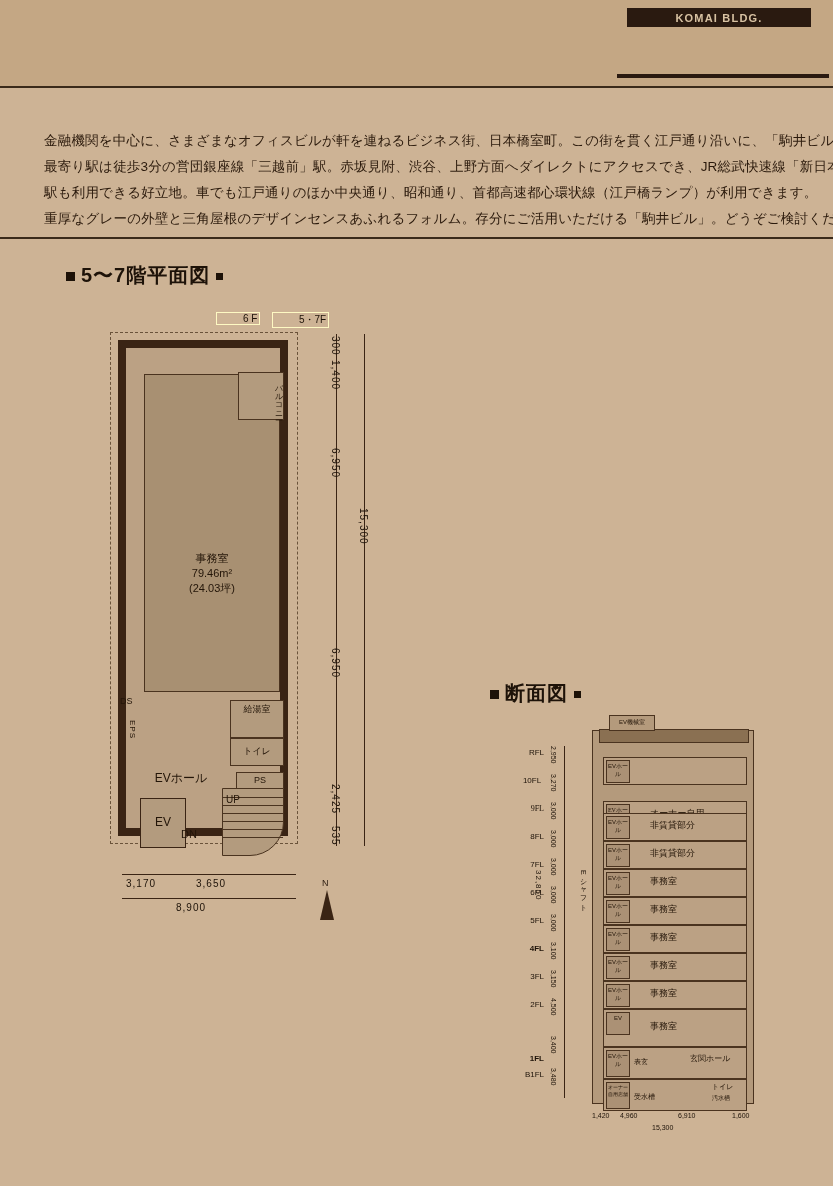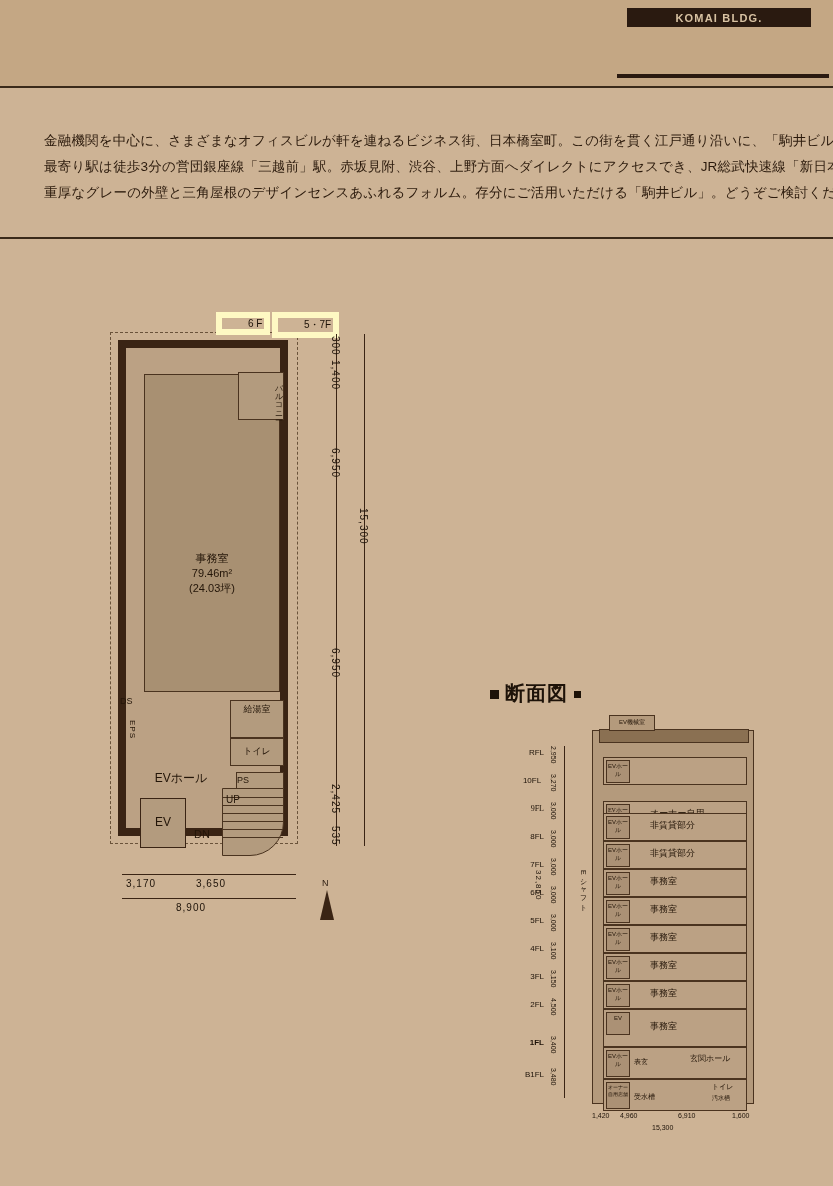--- a/index.html
+++ b/index.html
@@ -40,34 +40,34 @@
   .plan-inner{position:absolute;left:8px;top:8px;right:8px;bottom:8px;background:#bba184;}
   .office{position:absolute;left:18px;top:26px;width:134px;height:316px;background:#a89072;border:1px solid #4a331f;}
   .office-label{position:absolute;left:0;top:176px;width:134px;text-align:center;font-size:11px;line-height:15px;color:#231508;}
   .balcony{position:absolute;left:112px;top:24px;width:44px;height:44px;border:1px solid #4a331f;background:#b39b7e;
     font-size:8px;writing-mode:vertical-rl;text-align:center;padding-top:2px;color:#231508;}
   .kyutou{position:absolute;left:104px;top:352px;width:52px;height:34px;border:1px solid #4a331f;background:#b39b7e;
     font-size:9px;text-align:center;line-height:13px;color:#231508;padding-top:2px;}
   .toilet{position:absolute;left:104px;top:390px;width:52px;height:26px;border:1px solid #4a331f;background:#b39b7e;
     font-size:9px;text-align:center;line-height:24px;color:#231508;}
   .ps{position:absolute;left:110px;top:424px;width:46px;height:16px;border:1px solid #4a331f;background:#b39b7e;
-    font-size:9px;line-height:15px;color:#231508;}
+    font-size:9px;text-align:center;line-height:15px;color:#231508;}
   .evhall{position:absolute;left:14px;top:422px;width:82px;height:20px;font-size:12px;color:#231508;text-align:center;}
   .ev{position:absolute;left:14px;top:450px;width:44px;height:48px;border:1.5px solid #3a2414;background:#b39b7e;
     font-size:12px;text-align:center;line-height:46px;color:#231508;}
-  .dn{position:absolute;left:68px;top:480px;font-size:11px;color:#231508;}
+  .dn{position:absolute;left:55px;top:480px;font-size:11px;color:#231508;}
   .up{position:absolute;left:100px;top:446px;font-size:10px;color:#231508;}
   .ds{position:absolute;left:-6px;top:348px;font-size:9px;color:#231508;}
   .eps{position:absolute;left:2px;top:372px;font-size:8px;writing-mode:vertical-rl;color:#231508;letter-spacing:1px;}
   .stair{position:absolute;left:96px;top:440px;width:60px;height:66px;border:1px solid #4a331f;background:#b39b7e;
     border-radius:0 0 34px 0;}
   .stair i{position:absolute;left:0;right:0;height:1px;background:#4a331f;}
 
   .tag{position:absolute;font-size:10px;background:#cdb395;padding:0 2px;color:#1d1208;}
-  .tag.box{border:6px solid #fef9c3;padding-left:26px;}
+  .tag.box{border:1px solid #fef9c3;padding-left:26px;}
 
   
   .dimv{position:absolute;font-size:10px;writing-mode:vertical-rl;text-orientation:mixed;color:#1d1208;letter-spacing:1px;}
   .dline{position:absolute;background:#3a2414;}
   .dimh{position:absolute;font-size:10px;color:#1d1208;letter-spacing:1px;}
 
   
   .compass{position:absolute;left:208px;top:562px;width:30px;height:46px;}
   .compass .n{position:absolute;left:10px;top:-2px;font-size:9px;}
   .compass .needle{position:absolute;left:8px;top:10px;width:0;height:0;
@@ -96,24 +96,28 @@
 
   <div class="topband"></div>
   <div class="logo-box">
     <div class="logo-en">KOMAI BLDG.</div>
   </div>
   <div class="logo-sub"></div>
 
   <div class="intro">
     <p>金融機関を中心に、さまざまなオフィスビルが軒を連ねるビジネス街、日本橋室町。この街を貫く江戸通り沿いに、「駒井ビル」はあります。</p>
     <p>最寄り駅は徒歩3分の営団銀座線「三越前」駅。赤坂見附、渋谷、上野方面へダイレクトにアクセスでき、JR総武快速線「新日本橋」</p>
+    <p>駅も利用できる好立地。車でも江戸通りのほか中央通り、昭和通り、首都高速都心環状線（江戸橋ランプ）が利用できます。</p>
     <p>重厚なグレーの外壁と三角屋根のデザインセンスあふれるフォルム。存分にご活用いただける「駒井ビル」。どうぞご検討ください。</p>
   </div>
   <div class="rule"></div>
 
+  <div class="sect-head" style="left:60px;top:262px;">
+    <span class="sq"></span><span>5〜7階平面図</span><span class="sq sm"></span>
+  </div>
 
   <div class="plan">
     <div class="plan-outer"></div>
     <div class="plan-wall">
       <div class="plan-inner">
 
         <div class="office">
           <div class="office-label">
             <div>事務室</div>
             <div>79.46m²</div>
@@ -228,24 +232,24 @@
       </div>
     </div>
 
     <div class="fl-label" style="top:28px;">RFL</div>
     <div class="fl-label" style="top:56px;text-align:center;">10FL</div>
     <div class="fl-label" style="top:84px;font-family:Liberation Serif, serif;">9FL</div>
     <div class="fl-label" style="top:112px;">8FL</div>
     <div class="fl-label" style="top:140px;">7FL</div>
     <div class="fl-label" style="top:168px;">6FL</div>
     <div class="fl-label" style="top:196px;">5FL</div>
-    <div class="fl-label" style="top:224px;">4FL</div>
+    <div class="fl-label" style="top:224px;font-weight:bold;">4FL</div>
     <div class="fl-label" style="top:252px;">3FL</div>
     <div class="fl-label" style="top:280px;">2FL</div>
-    <div class="fl-label" style="top:318px;font-weight:bold;">1FL</div>
+    <div class="fl-label" style="top:334px;font-weight:bold;">1FL</div>
     <div class="fl-label" style="top:350px;">B1FL</div>
 
     <div class="dline" style="left:44px;top:26px;width:1px;height:352px;"></div>
     <div class="gap-label" style="top:26px;">2,950</div>
     <div class="gap-label" style="top:54px;">3,270</div>
     <div class="gap-label" style="top:82px;">3,000</div>
     <div class="gap-label" style="top:110px;">3,000</div>
     <div class="gap-label" style="top:138px;">3,000</div>
     <div class="gap-label" style="top:166px;">3,000</div>
     <div class="gap-label" style="top:194px;">3,000</div>

